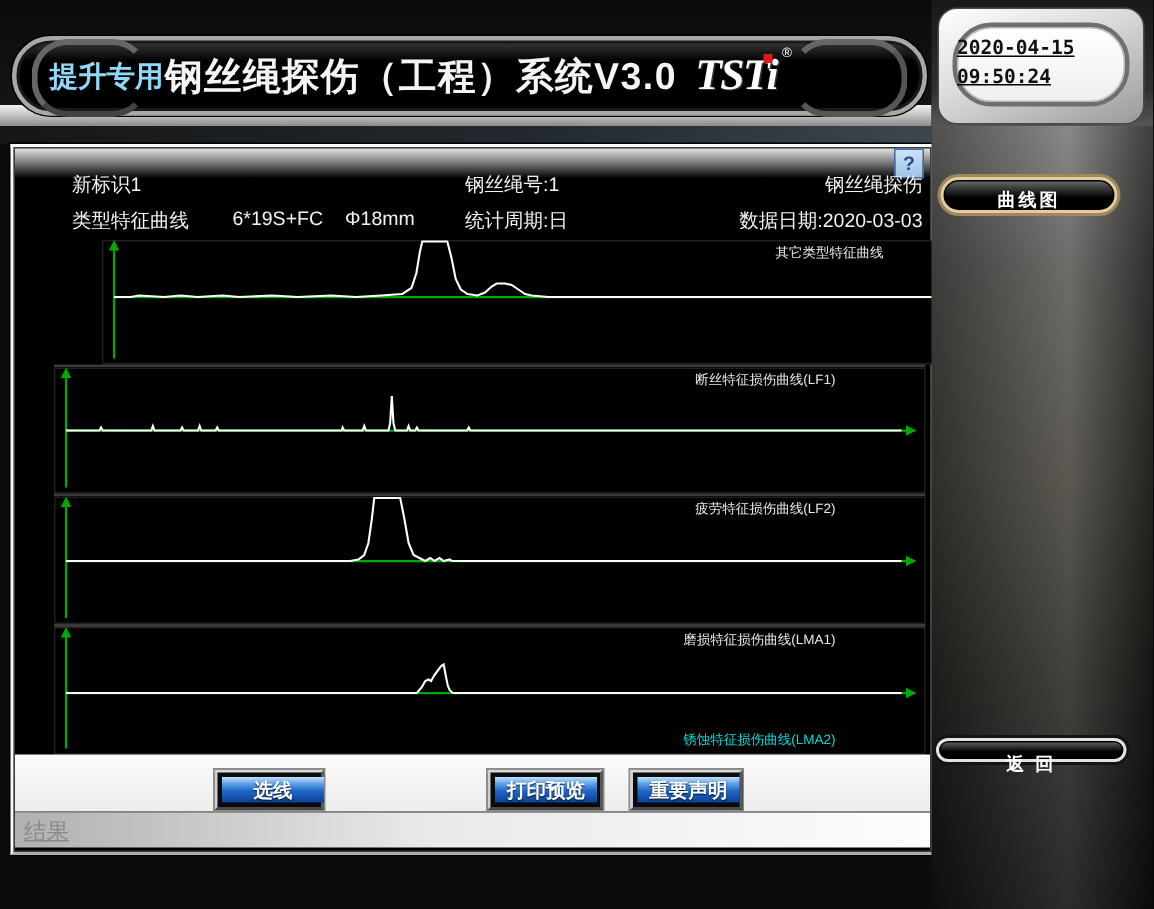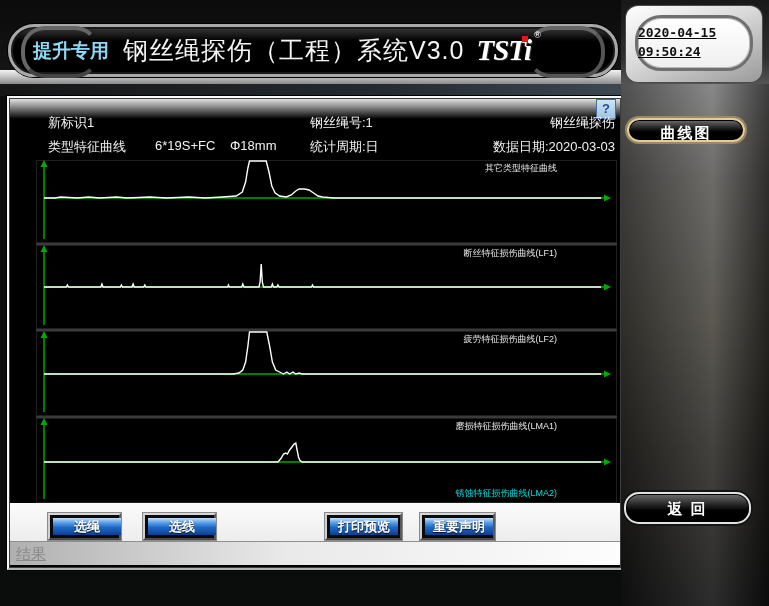--- a/index.html
+++ b/index.html
@@ -15,21 +15,21 @@
           background:linear-gradient(180deg,#181818 0%,#2f2f2f 70%,#555 100%);}
   .banner{position:absolute;left:8px;top:24px;width:604px;height:47px;border-radius:26px;
           background:linear-gradient(180deg,#3a3a3a 0%,#000 30%,#000 100%);
           border:3px solid #a8a8a8;box-shadow:0 0 0 1px #000, inset 0 0 0 2px #1a1a1a;
           display:flex;align-items:center;}
   .banner::before{content:"";position:absolute;left:10px;top:-1px;width:70px;height:44px;
           border:4px solid #666;border-radius:24px;border-right-color:transparent;border-bottom-color:#444;}
   .banner::after{content:"";position:absolute;right:10px;top:-1px;width:70px;height:44px;
           border:4px solid #555;border-radius:24px;border-left-color:transparent;border-top-color:#666;}
   .badge{margin-left:22px;font-size:19px;font-weight:bold;color:#8fd8f6;z-index:2;}
-  .app-title{margin-left:14px;font-size:25px;font-weight:normal;color:#f4f4f4;letter-spacing:1px;z-index:2;white-space:nowrap;}
+  .app-title{margin-left:1px;font-size:25px;font-weight:bold;color:#f4f4f4;letter-spacing:1px;z-index:2;white-space:nowrap;}
   .logo{position:relative;margin-left:12px;z-index:2;display:inline-block;}
   .logo-text{font-size:29px;font-weight:bold;font-style:italic;color:#fff;
           font-family:"Liberation Serif",serif;letter-spacing:-1px;text-shadow:1px 1px 0 #333;}
   .logo-dot{position:absolute;right:3px;top:2px;width:6px;height:6px;background:#e01818;}
   .logo-reg{position:absolute;right:-10px;top:-4px;font-size:9px;color:#fff;font-style:normal;}
   .datetime-box{position:absolute;right:7px;top:6px;width:136px;height:76px;border-radius:12px;
           background:linear-gradient(155deg,#ffffff 0%,#d9d9d9 45%,#9a9a9a 100%);
           box-shadow:0 0 0 1px #4a4a4a;}
   .dt-inner{position:absolute;left:9px;top:9px;right:9px;bottom:11px;border-radius:26px;
           background:linear-gradient(180deg,#ffffff 0%,#efefef 100%);
@@ -87,28 +87,28 @@
           background:linear-gradient(90deg,#b0b0b0 0%,#e9e9e9 45%,#fdfdfd 100%);
           border-top:1px solid #8f8f8f;}
   .status-text{position:absolute;left:6px;top:3px;font-size:15px;color:#8a8a8a;text-decoration:underline;}
 
   
   .sidebar{position:absolute;right:0;top:0;width:148px;height:522px;
           background:linear-gradient(180deg,#7b7b7b 0%,#5d5b58 18%,#49463f 45%,#2e2c28 70%,#141414 100%);}
   .sidebar::before{content:"";position:absolute;inset:0;
           background:linear-gradient(90deg,rgba(0,0,0,.35) 0%,rgba(255,255,255,.10) 62%,rgba(0,0,0,.5) 100%);}
   .side-btn{position:absolute;cursor:pointer;border-radius:15px;color:#fff;font-weight:bold;
-          font-size:15px;letter-spacing:2px;text-align:center;
+          font-size:12px;letter-spacing:2px;text-align:center;
           font-family:"Liberation Sans",sans-serif;
           background:linear-gradient(180deg,#6e6e6e 0%,#1e1e1e 42%,#000 60%,#000 100%);
           border:2px solid #e2e2e2;box-shadow:0 0 0 2px #141414, inset 0 0 0 1px #000;}
   .side-btn.active{border-color:#e3cd9c;box-shadow:0 0 0 2px #9c8a5c, inset 0 0 0 1px #000;}
   .btn-curve{left:6px;top:34px;width:118px;height:24px;line-height:24px;}
   .btn-report{left:5px;top:86px;width:122px;height:25px;line-height:25px;}
-  .btn-return{left:3px;top:408px;width:127px;height:32px;line-height:28px;}
+  .btn-return{left:3px;top:408px;width:127px;height:16px;line-height:28px;}
 </style>
 </head>
 <body>
 
 <div class="page">
 
   <div class="header">
     <div class="silver-band"></div>
     <div class="header-right"></div>
     <div class="banner">
@@ -143,21 +143,21 @@
       </div>
       <div class="info-row" style="top:40px;">
         <span class="col-left">类型特征曲线</span>
         <span class="col-spec">6*19S+FC</span>
         <span class="col-dia">Φ18mm</span>
         <span class="col-mid">统计周期:日</span>
         <span class="col-right">数据日期:2020-03-03</span>
       </div>
 
       <div class="chart-area" id="chart-area">
-          <div class="strip" style="top: 0px; height: 83px;">
+          <div class="strip" style="top: 0px; height: 83px; margin-left: 32px;">
             <svg width="581" height="83">
               <line x1="8" y1="5" x2="8" y2="79" stroke="#00a800" stroke-width="1.5"></line>
               <polygon points="8,0 4.5,7 11.5,7" fill="#00a800"></polygon>
               <line x1="8" y1="38" x2="569" y2="38" stroke="#00a800" stroke-width="1.5"></line>
               <polygon points="575,38 568,34.5 568,41.5" fill="#00a800"></polygon>
               <polyline points="8.0,38.0 19.1,38.0 24.7,37.0 41.4,38.0 52.6,37.0 63.7,38.0 80.4,37.0 91.5,38.0 113.8,37.0 130.5,38.0 152.8,37.0 169.5,38.0 186.2,37.0 200.2,36.0 206.3,32.0 209.6,22.0 211.9,8.0 213.5,1.0 230.2,1.0 233.0,12.0 235.8,26.0 239.2,33.0 243.6,36.0 250.3,37.0 255.3,35.0 259.8,31.0 263.1,29.0 268.7,29.0 273.1,30.0 277.6,33.0 282.0,36.0 286.5,37.0 297.6,38.0 565.0,38.0" fill="none" stroke="#ffffff" stroke-width="1.4"></polyline>
             </svg>
             <span class="strip-label" style="color: rgb(232, 232, 232);">其它类型特征曲线</span>
           </div>
           <div class="divider" style="top: 83px;"></div>
@@ -190,23 +190,20 @@
               <line x1="8" y1="44" x2="569" y2="44" stroke="#00a800" stroke-width="1.5"></line>
               <polygon points="575,44 568,40.5 568,47.5" fill="#00a800"></polygon>
               <polyline points="8.0,44.0 241.9,44.0 245.3,40.0 247.5,36.0 249.7,35.0 251.4,36.0 253.6,32.0 255.9,29.0 258.1,26.0 259.8,25.0 260.9,31.0 262.5,39.0 263.7,42.0 265.9,44.0 565.0,44.0" fill="none" stroke="#ffffff" stroke-width="1.4"></polyline>
             </svg>
             <span class="strip-label" style="color: rgb(232, 232, 232);">磨损特征损伤曲线(LMA1)</span>
             <span class="strip-label extra" style="color: rgb(0, 220, 220);">锈蚀特征损伤曲线(LMA2)</span>
           </div>
         </div>
 
       <div class="button-strip">
-        <button class="blue-btn btn-rope">
-          <div class="blue-core">选绳</div>
-        </button>
         <button class="blue-btn btn-line">
           <div class="blue-core">选线</div>
         </button>
         <button class="blue-btn btn-notice">
           <div class="blue-core">重要声明</div>
         </button>
         <button class="blue-btn btn-print">
           <div class="blue-core">打印预览</div>
         </button>
       </div>

